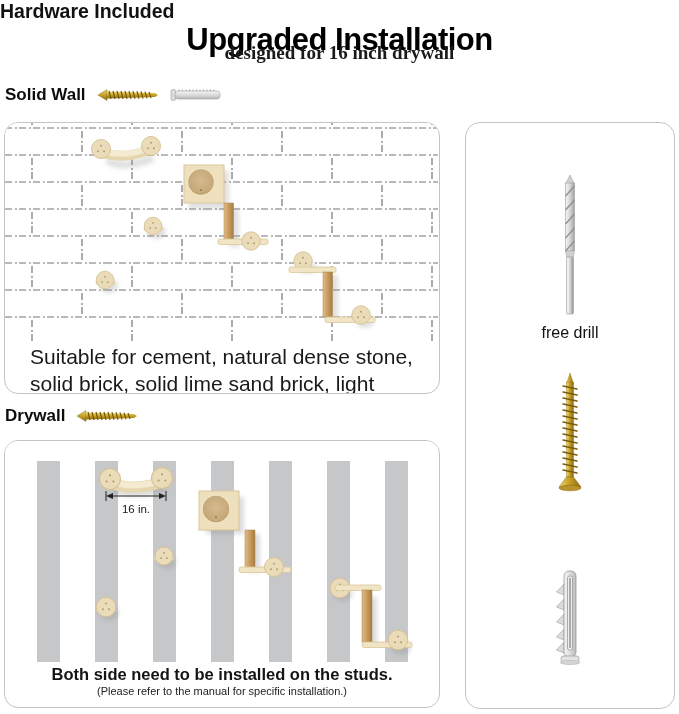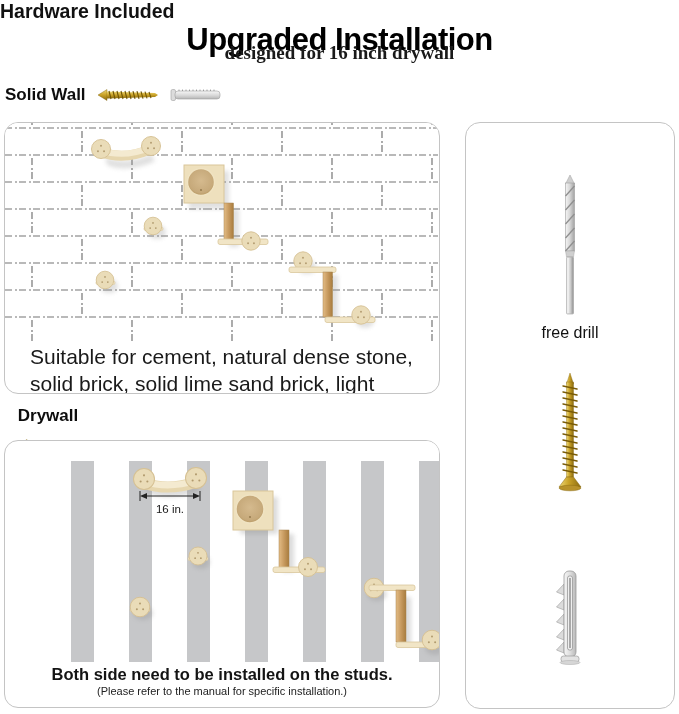--- a/index.html
+++ b/index.html
@@ -13,28 +13,28 @@
   }
   .subtitle{
     position:absolute;top:42px;left:0;right:0;text-align:center;
     font-size:19px;font-weight:bold;color:#1a1a1a;font-family:Liberation Serif, serif;
   }
   .section-head{
     position:absolute;display:flex;align-items:center;gap:11px;
     font-size:17px;font-weight:bold;color:#0d0d0d;
   }
   #solid-head{left:5px;top:85px;}
-  #dry-head{left:17px;top:406px;flex-direction:column;}
+  #dry-head{left:5px;top:406px;}
   #hw-head{left:465px;top:85px;font-size:19.5px;font-weight:bold;}
   .panel{
     position:absolute;left:4px;width:436px;box-sizing:border-box;
     border:1.5px solid #c4c4c4;border-radius:14px;background:#fff;overflow:hidden;
   }
   #panel-solid{top:122px;height:272px;}
-  #panel-dry{top:440px;height:268px;padding-left:34px;}
+  #panel-dry{top:440px;height:268px;}
   .scene{display:block;}
   .panel-caption{
     position:absolute;left:25px;right:12px;top:221px;
     font-size:21px;line-height:1.28;color:#1a1a1a;margin:0;
   }
   .dry-captions{position:absolute;left:0;right:0;top:224px;text-align:center;}
   .dry-captions .bold-line{font-size:16.5px;font-weight:bold;color:#141414;margin:0;}
   .dry-captions .note-line{font-size:11px;color:#222;margin:1px 0 0 0;}
   #hw-box{
     position:absolute;left:465px;top:122px;width:210px;height:587px;box-sizing:border-box;

